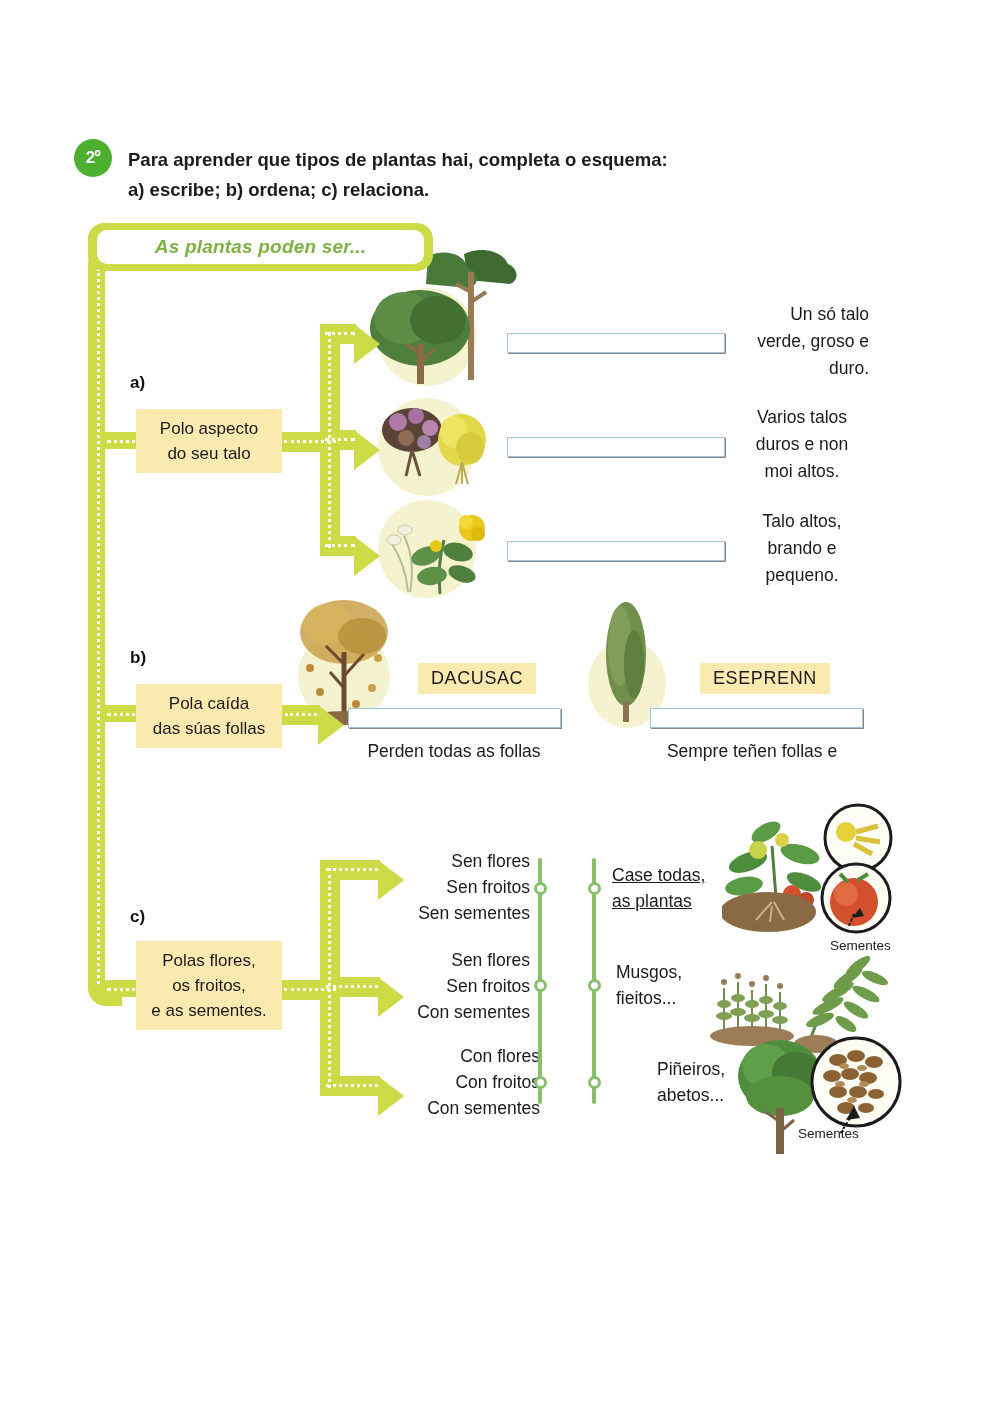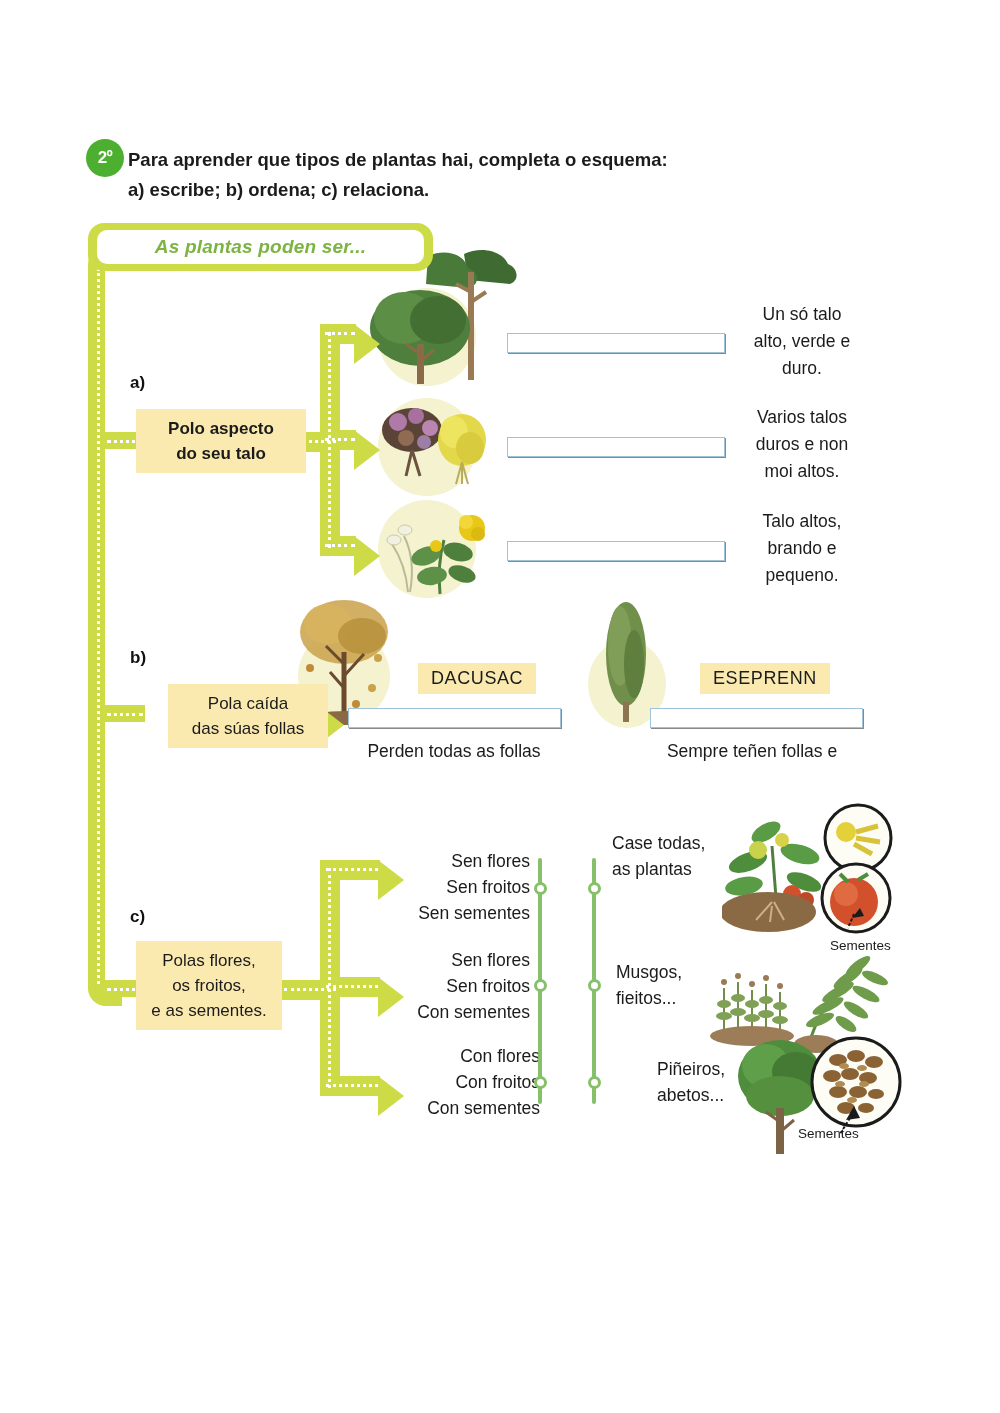--- a/index.html
+++ b/index.html
@@ -8,21 +8,21 @@
     background:#ffffff;
     font-family:"Liberation Sans", sans-serif;
     color:#1a1a1a;
     position:relative;
     overflow:hidden;
   }
   .page{position:absolute;inset:0;}
 
   
   .q-badge{
-    position:absolute;left:86px;top:139px;
+    position:absolute;left:74px;top:139px;
     width:38px;height:38px;border-radius:50%;
     background:#4caf2f;color:#fff;
     font-size:17px;font-weight:700;
     display:flex;align-items:center;justify-content:center;
     letter-spacing:-.5px;
   }
   .q-text{
     position:absolute;left:128px;top:145px;width:560px;
     font-size:18.5px;font-weight:700;line-height:30px;
     color:#1b1b1b;
@@ -174,21 +174,21 @@
   <div class="stub-dot" style="left:107px;top:440px;width:36px;"></div>
 
   <div class="stub" style="left:105px;top:705px;width:40px;"></div>
   <div class="stub-dot" style="left:107px;top:713px;width:36px;"></div>
 
   <div class="stub" style="left:105px;top:980px;width:40px;"></div>
   <div class="stub-dot" style="left:107px;top:988px;width:36px;"></div>
 
   <div class="sec-letter" style="left:130px;top:373px;">a)</div>
 
-  <div class="ylabel" style="left:136px;top:409px;width:170px;font-weight:bold;">
+  <div class="ylabel" style="left:136px;top:409px;width:146px;">
     <div>Polo aspecto</div>
     <div>do seu talo</div>
   </div>
 
   <div class="atree">
 
     <div class="arm" style="left:282px;top:432px;width:56px;"></div>
     <div class="arm-dot" style="left:284px;top:440px;width:52px;"></div>
 
     <div class="atrunk" style="left:320px;top:324px;width:20px;height:232px;background:#cddb46;"></div>
@@ -250,39 +250,39 @@
     <circle cx="94" cy="28" r="13" fill="#e8c718"></circle>
     <circle cx="88" cy="22" r="7" fill="#f2d738"></circle>
     <circle cx="100" cy="34" r="7" fill="#dcb90f"></circle>
     <circle cx="58" cy="46" r="6" fill="#e8c718"></circle>
   </svg>
 
   <div class="abox" style="left:507px;top:333px;width:218px;height:20px;"></div>
   <div class="abox" style="left:507px;top:437px;width:218px;height:20px;"></div>
   <div class="abox" style="left:507px;top:541px;width:218px;height:20px;"></div>
 
-  <div class="desc" style="left:735px;top:301px;width:134px;">
+  <div class="desc" style="left:735px;top:301px;width:134px;text-align:right;">
     <div>Un só talo</div>
-    <div>alto, verde e</div>
+    <div>verde, groso e</div>
     <div>duro.</div>
   </div>
   <div class="desc" style="left:735px;top:404px;width:134px;">
     <div>Varios talos</div>
     <div>duros e non</div>
     <div>moi altos.</div>
   </div>
   <div class="desc" style="left:735px;top:508px;width:134px;">
     <div>Talo altos,</div>
     <div>brando e</div>
     <div>pequeno.</div>
   </div>
 
   <div class="sec-letter" style="left:130px;top:648px;">b)</div>
 
-  <div class="ylabel" style="left:136px;top:684px;width:160px;margin-left:32px;">
+  <div class="ylabel" style="left:136px;top:684px;width:146px;">
     <div>Pola caída</div>
     <div>das súas follas</div>
   </div>
 
   <div class="atree">
     <div class="arm" style="left:282px;top:705px;width:38px;"></div>
     <div class="arm-dot" style="left:285px;top:713px;width:32px;"></div>
     <div class="ahead" style="left:318px;top:705px;"></div>
   </div>
 
@@ -368,21 +368,21 @@
   <div class="rail" style="left:538px;top:858px;height:246px;"></div>
   <div class="knob" style="left:534px;top:882px;"></div>
   <div class="knob" style="left:534px;top:979px;"></div>
   <div class="knob" style="left:534px;top:1076px;"></div>
 
   <div class="rail" style="left:592px;top:858px;height:246px;"></div>
   <div class="knob" style="left:588px;top:882px;"></div>
   <div class="knob" style="left:588px;top:979px;"></div>
   <div class="knob" style="left:588px;top:1076px;"></div>
 
-  <div class="clist l" style="left:612px;top:830px;width:140px;">
+  <div class="clist l" style="left:612px;top:862px;width:140px;text-decoration:underline;">
     <div>Case todas,</div>
     <div>as plantas</div>
   </div>
   <div class="clist l" style="left:616px;top:959px;width:140px;">
     <div>Musgos,</div>
     <div>fieitos...</div>
   </div>
   <div class="clist l" style="left:612px;top:1056px;width:140px;margin-left:45px;">
     <div>Piñeiros,</div>
     <div>abetos...</div>

